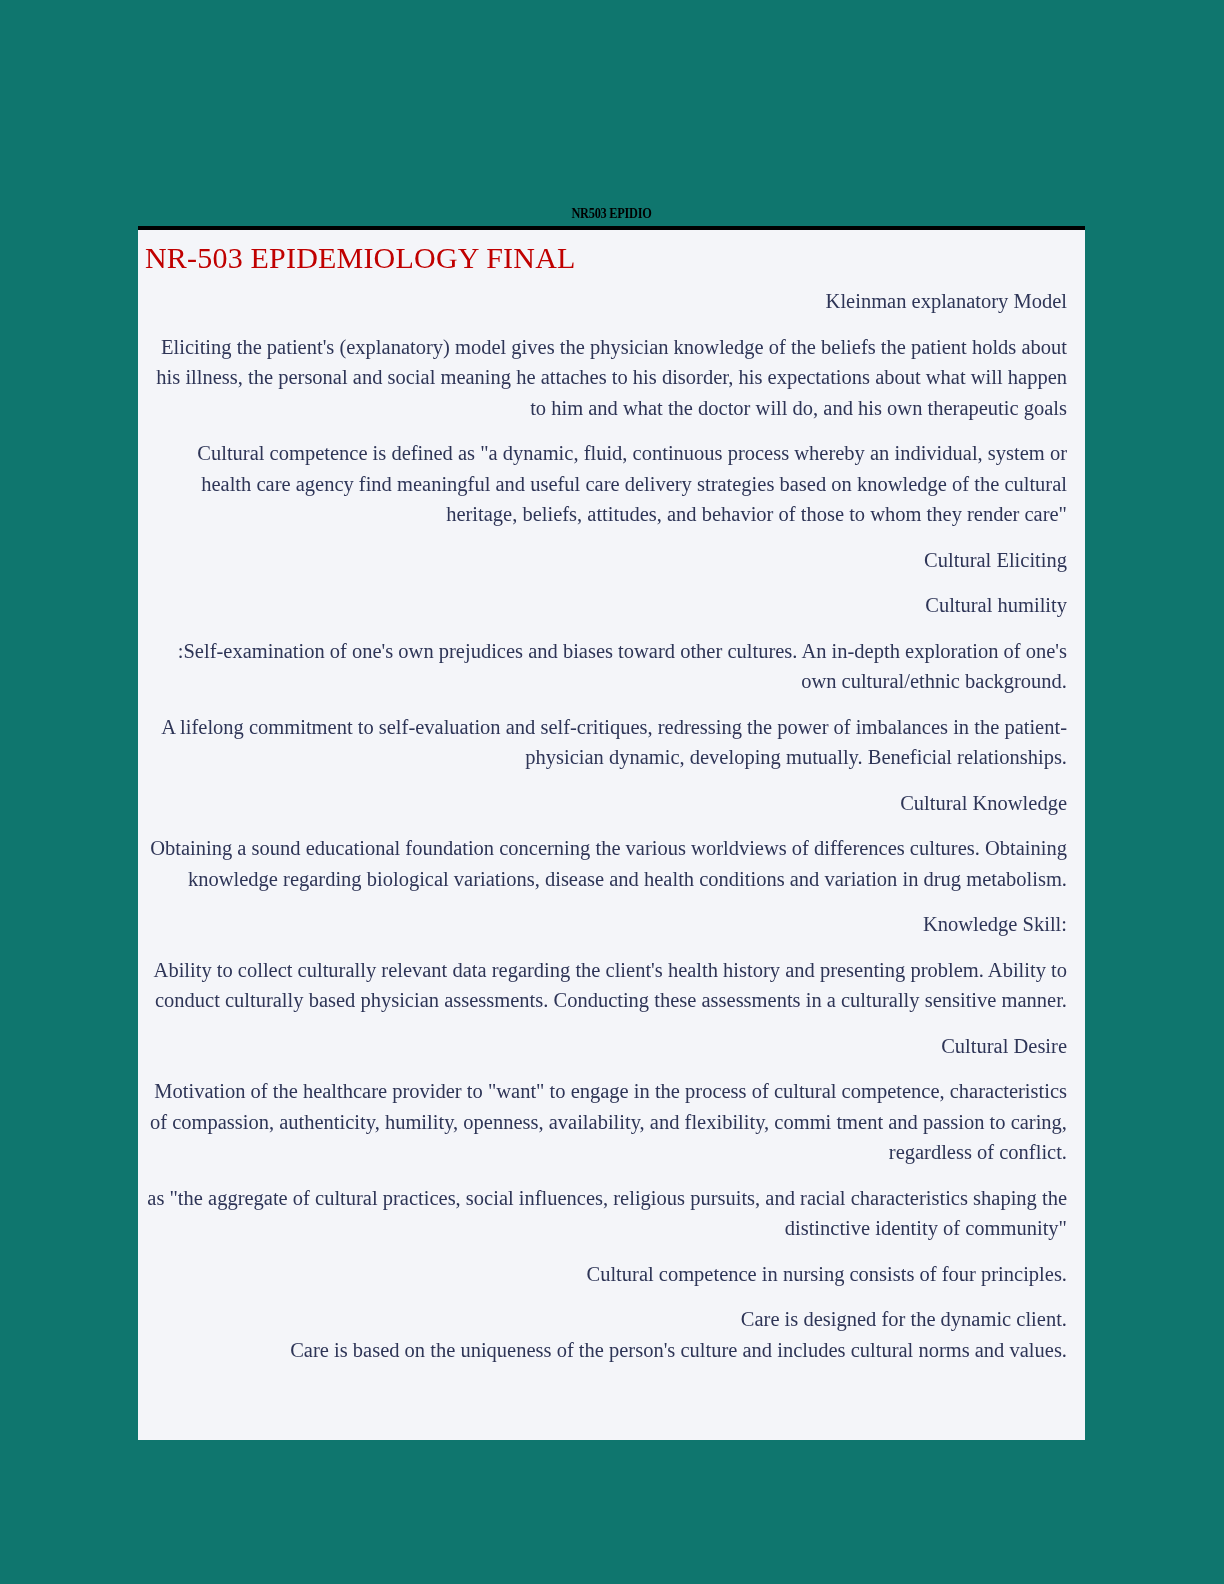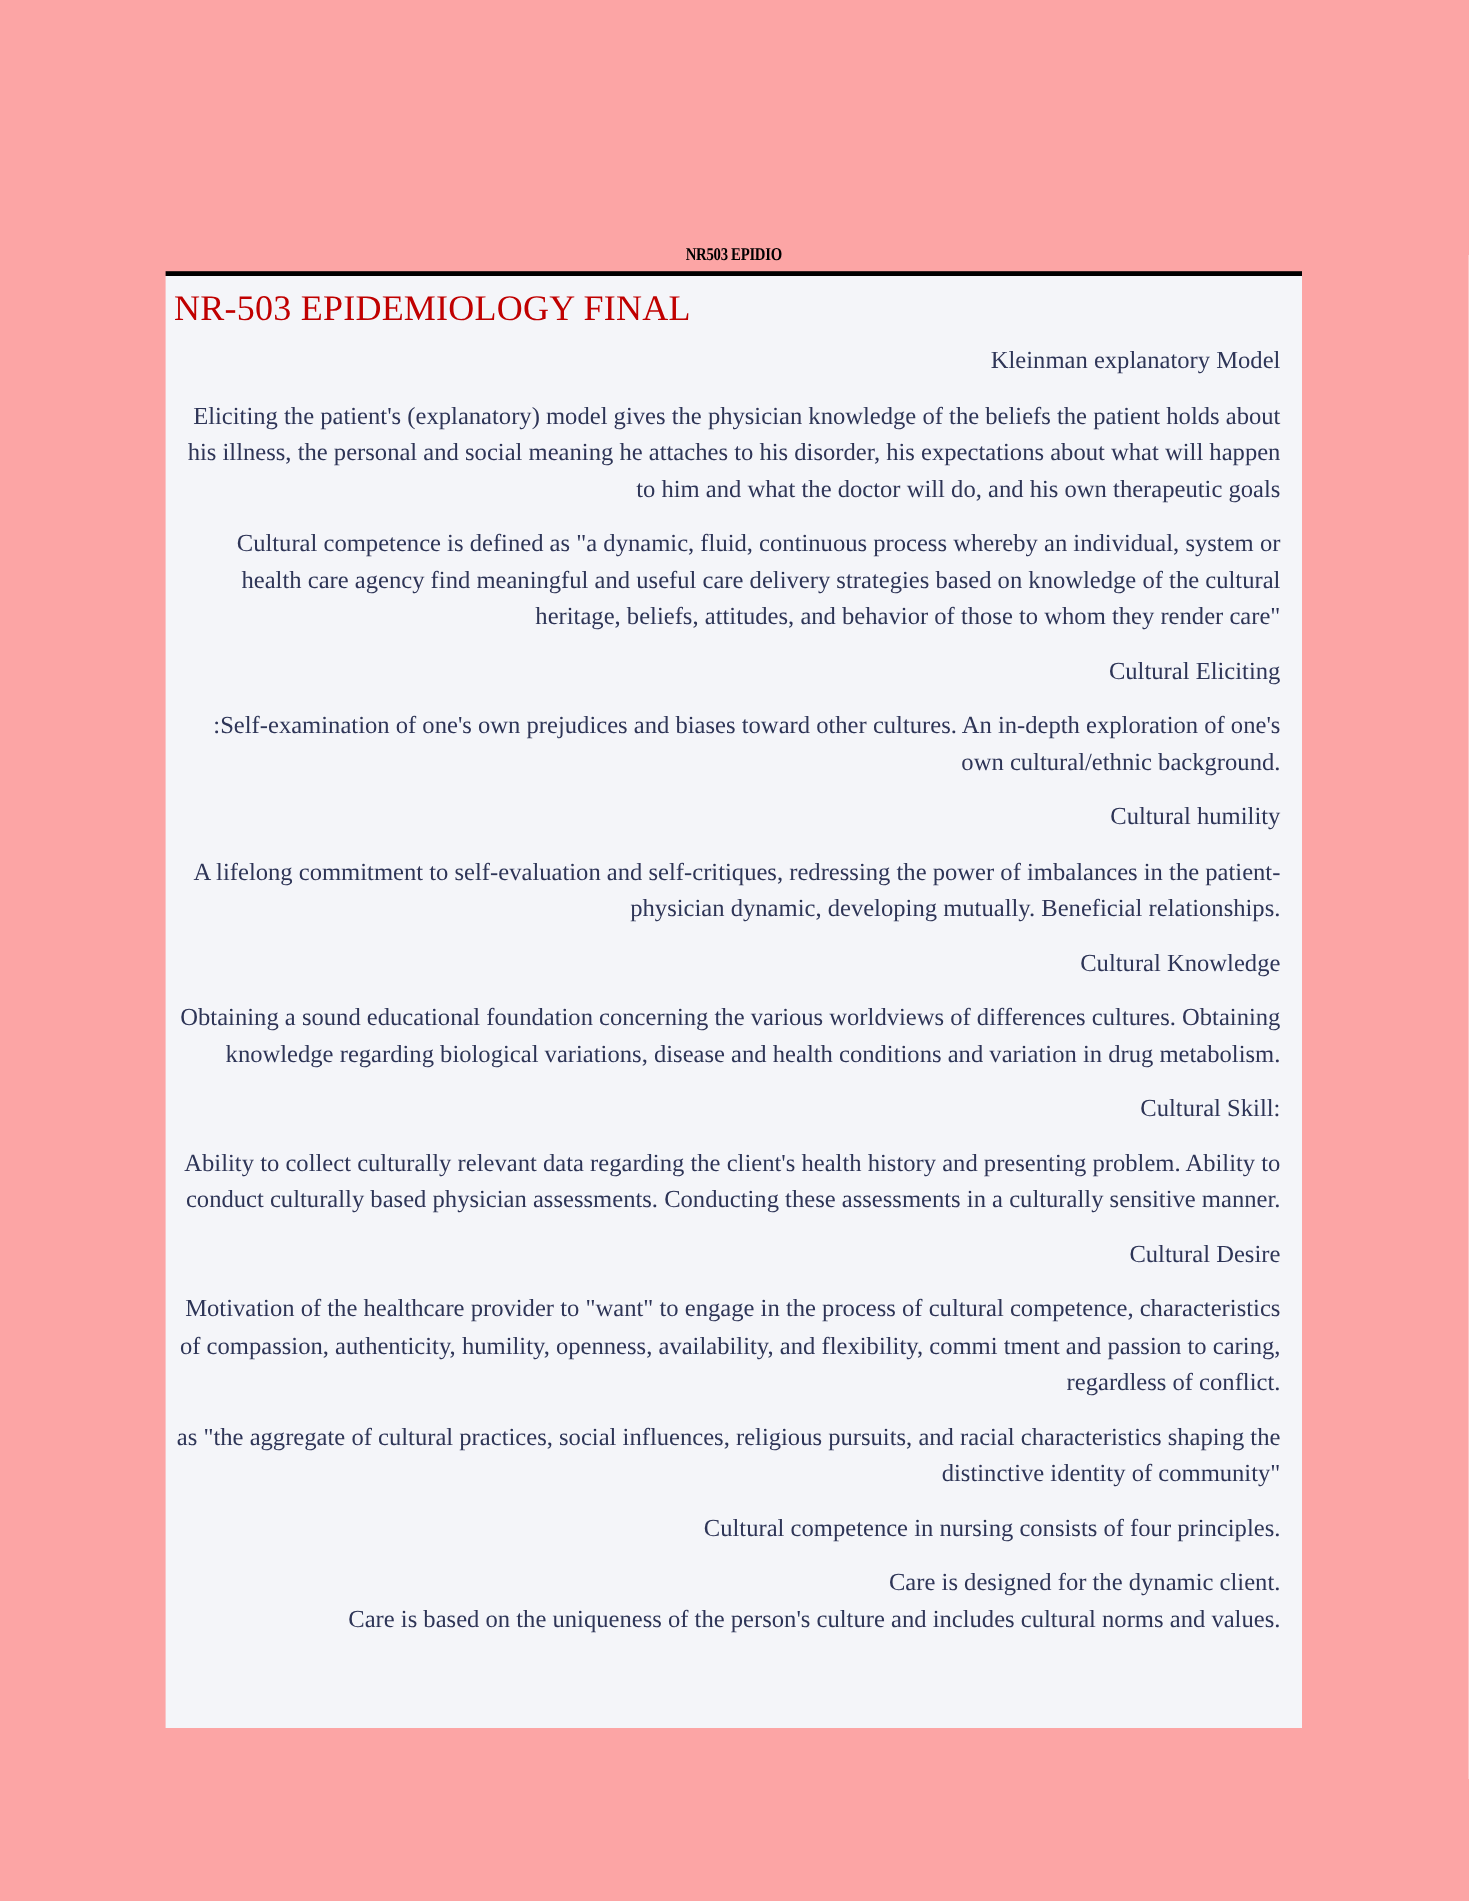--- a/index.html
+++ b/index.html
@@ -12,21 +12,21 @@
     height: 1584px;
     background: #ffffff;
     font-family: "Liberation Serif", "DejaVu Serif", serif;
     -webkit-font-smoothing: antialiased;
   }
 
   .page {
     position: relative;
     width: 1224px;
     height: 1584px;
-    background: #fca5a5;
+    background: #0f766e;
     box-sizing: border-box;
   }
 
   
   .running-head {
     position: absolute;
     left: 138px;
     top: 204px;
     width: 947px;
     text-align: center;
@@ -102,31 +102,31 @@
 
     <p class="para">Kleinman explanatory Model</p>
 
     <p class="para">Eliciting the patient's (explanatory) model gives the physician knowledge of the beliefs the patient holds about his illness, the personal and social meaning he attaches to his disorder, his expectations about what will happen to him and what the doctor will do, and his own therapeutic goals</p>
 
 
     <p class="para">Cultural competence is defined as "a dynamic, fluid, continuous process whereby an individual, system or health care agency find meaningful and useful care delivery strategies based on knowledge of the cultural heritage, beliefs, attitudes, and behavior of those to whom they render care"</p>
 
     <p class="para">Cultural Eliciting</p>
 
+    <p class="para">Cultural humility</p>
+
     <p class="para">:Self-examination of one's own prejudices and biases toward other cultures. An in-depth exploration of one's own cultural/ethnic background.</p>
-
-    <p class="para">Cultural humility</p>
 
     <p class="para">A lifelong commitment to self-evaluation and self-critiques, redressing the power of imbalances in the patient- physician dynamic, developing mutually. Beneficial relationships.</p>
 
     <p class="para">Cultural Knowledge</p>
 
     <p class="para">Obtaining a sound educational foundation concerning the various worldviews of differences cultures. Obtaining knowledge regarding biological variations, disease and health conditions and variation in drug metabolism.</p>
 
-    <p class="para">Cultural Skill:</p>
+    <p class="para">Knowledge Skill:</p>
 
     <p class="para">Ability to collect culturally relevant data regarding the client's health history and presenting problem. Ability to conduct culturally based physician assessments. Conducting these assessments in a culturally sensitive manner.</p>
 
     <p class="para">Cultural Desire</p>
 
     <p class="para">Motivation of the healthcare provider to "want" to engage in the process of cultural competence, characteristics of compassion, authenticity, humility, openness, availability, and flexibility, commi tment and passion to caring, regardless of conflict.</p>
 
 
     <p class="para">as "the aggregate of cultural practices, social influences, religious pursuits, and racial characteristics shaping the distinctive identity of community"</p>
 

